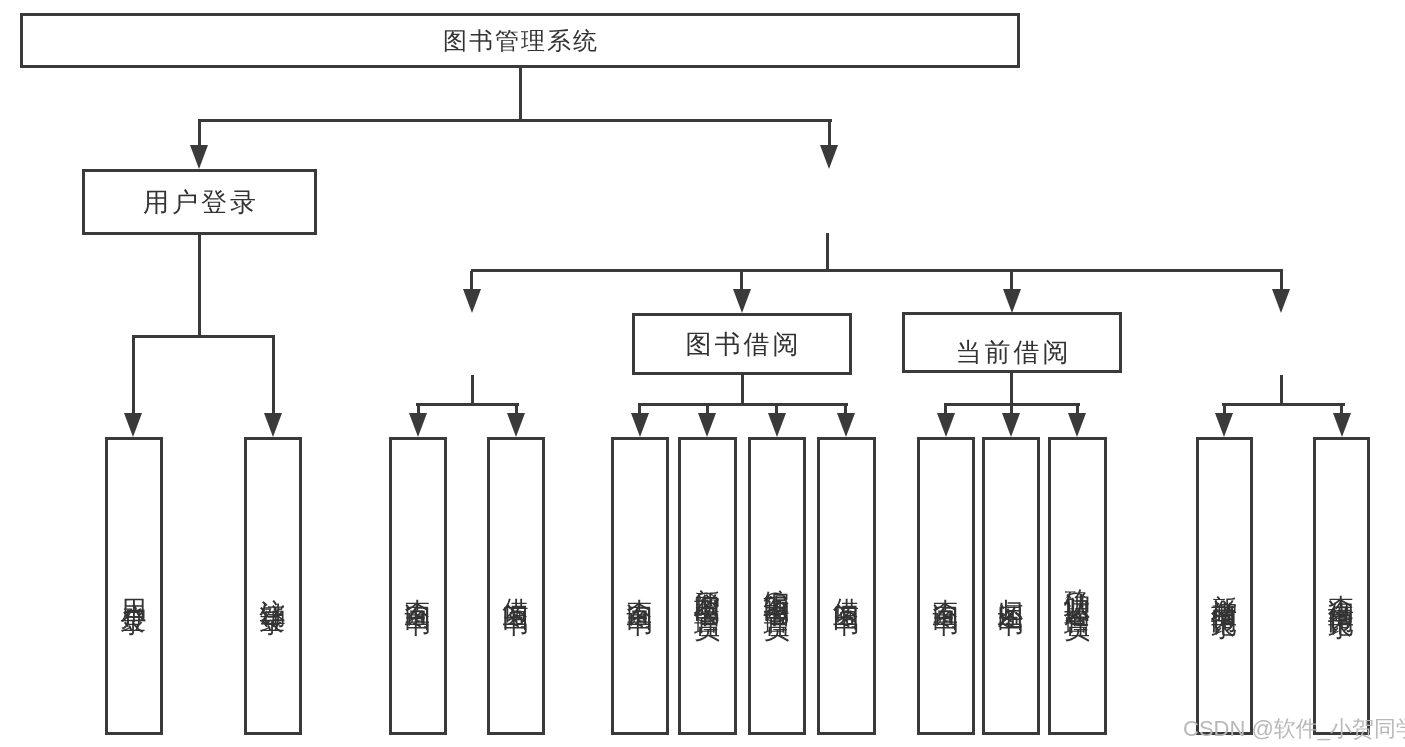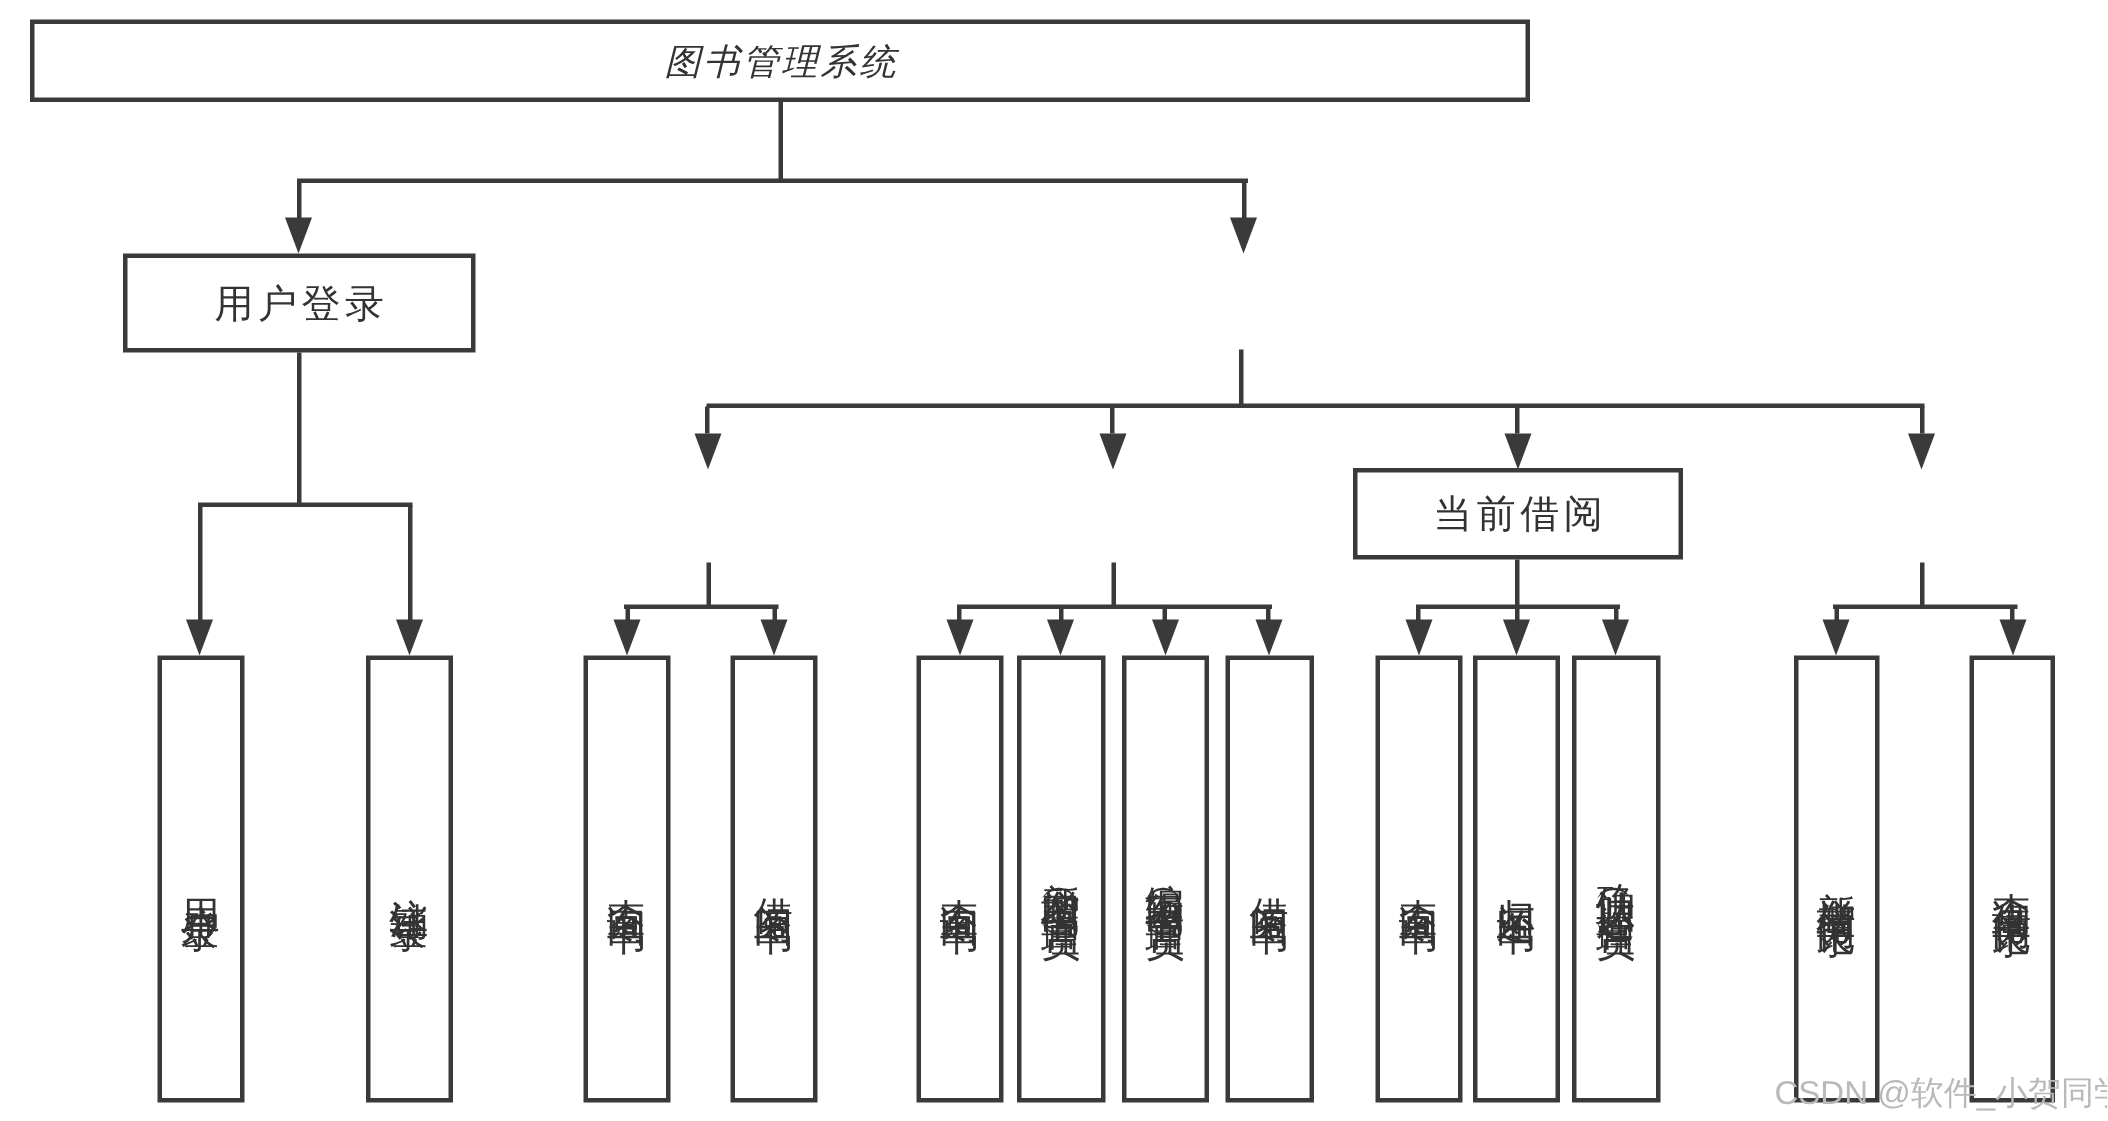--- a/index.html
+++ b/index.html
@@ -29,21 +29,20 @@
     font-size: 26px;
     letter-spacing: 3px;
     text-indent: 3px;
     white-space: nowrap;
   }
   .root-label {
     font-size: 24px;
     letter-spacing: 2px;
     text-indent: 2px;
     white-space: nowrap;
-    font-style: italic;
   }
   .leaf {
     top: 437px;
     height: 298px;
   }
   .v-label {
     writing-mode: vertical-rl;
     text-orientation: mixed;
     font-size: 26px;
     letter-spacing: 4px;
@@ -103,21 +102,24 @@
   <div class="line" style="left:471px; top:269px; width:812px; height:3px;"></div>
   <div class="line" style="left:470px; top:271px; width:3px; height:18px;"></div>
   <div class="line" style="left:740px; top:271px; width:3px; height:18px;"></div>
   <div class="line" style="left:1010px; top:271px; width:3px; height:18px;"></div>
   <div class="line" style="left:1280px; top:271px; width:3px; height:18px;"></div>
   <div class="arrow" style="left:463px; top:289px;"></div>
   <div class="arrow" style="left:733px; top:289px;"></div>
   <div class="arrow" style="left:1003px; top:289px;"></div>
   <div class="arrow" style="left:1272px; top:289px;"></div>
 
-  <div class="box" style="left:902px; top:312px; width:220px; height:61px;">
+  <div class="box" style="left:632px; top:313px; width:220px; height:62px;">
+    <span class="h-label">图书借阅</span>
+  </div>
+  <div class="box" style="left:902px; top:312px; width:220px; height:61px;align-items:flex-end;">
     <span class="h-label">当前借阅</span>
   </div>
 
   <div class="line" style="left:471px; top:375px; width:3px; height:31px;"></div>
   <div class="line" style="left:416px; top:403px; width:103px; height:3px;"></div>
   <div class="line" style="left:417px; top:405px; width:3px; height:10px;"></div>
   <div class="line" style="left:515px; top:405px; width:3px; height:10px;"></div>
   <div class="arrow" style="left:409px; top:413px;"></div>
   <div class="arrow" style="left:507px; top:413px;"></div>
 

